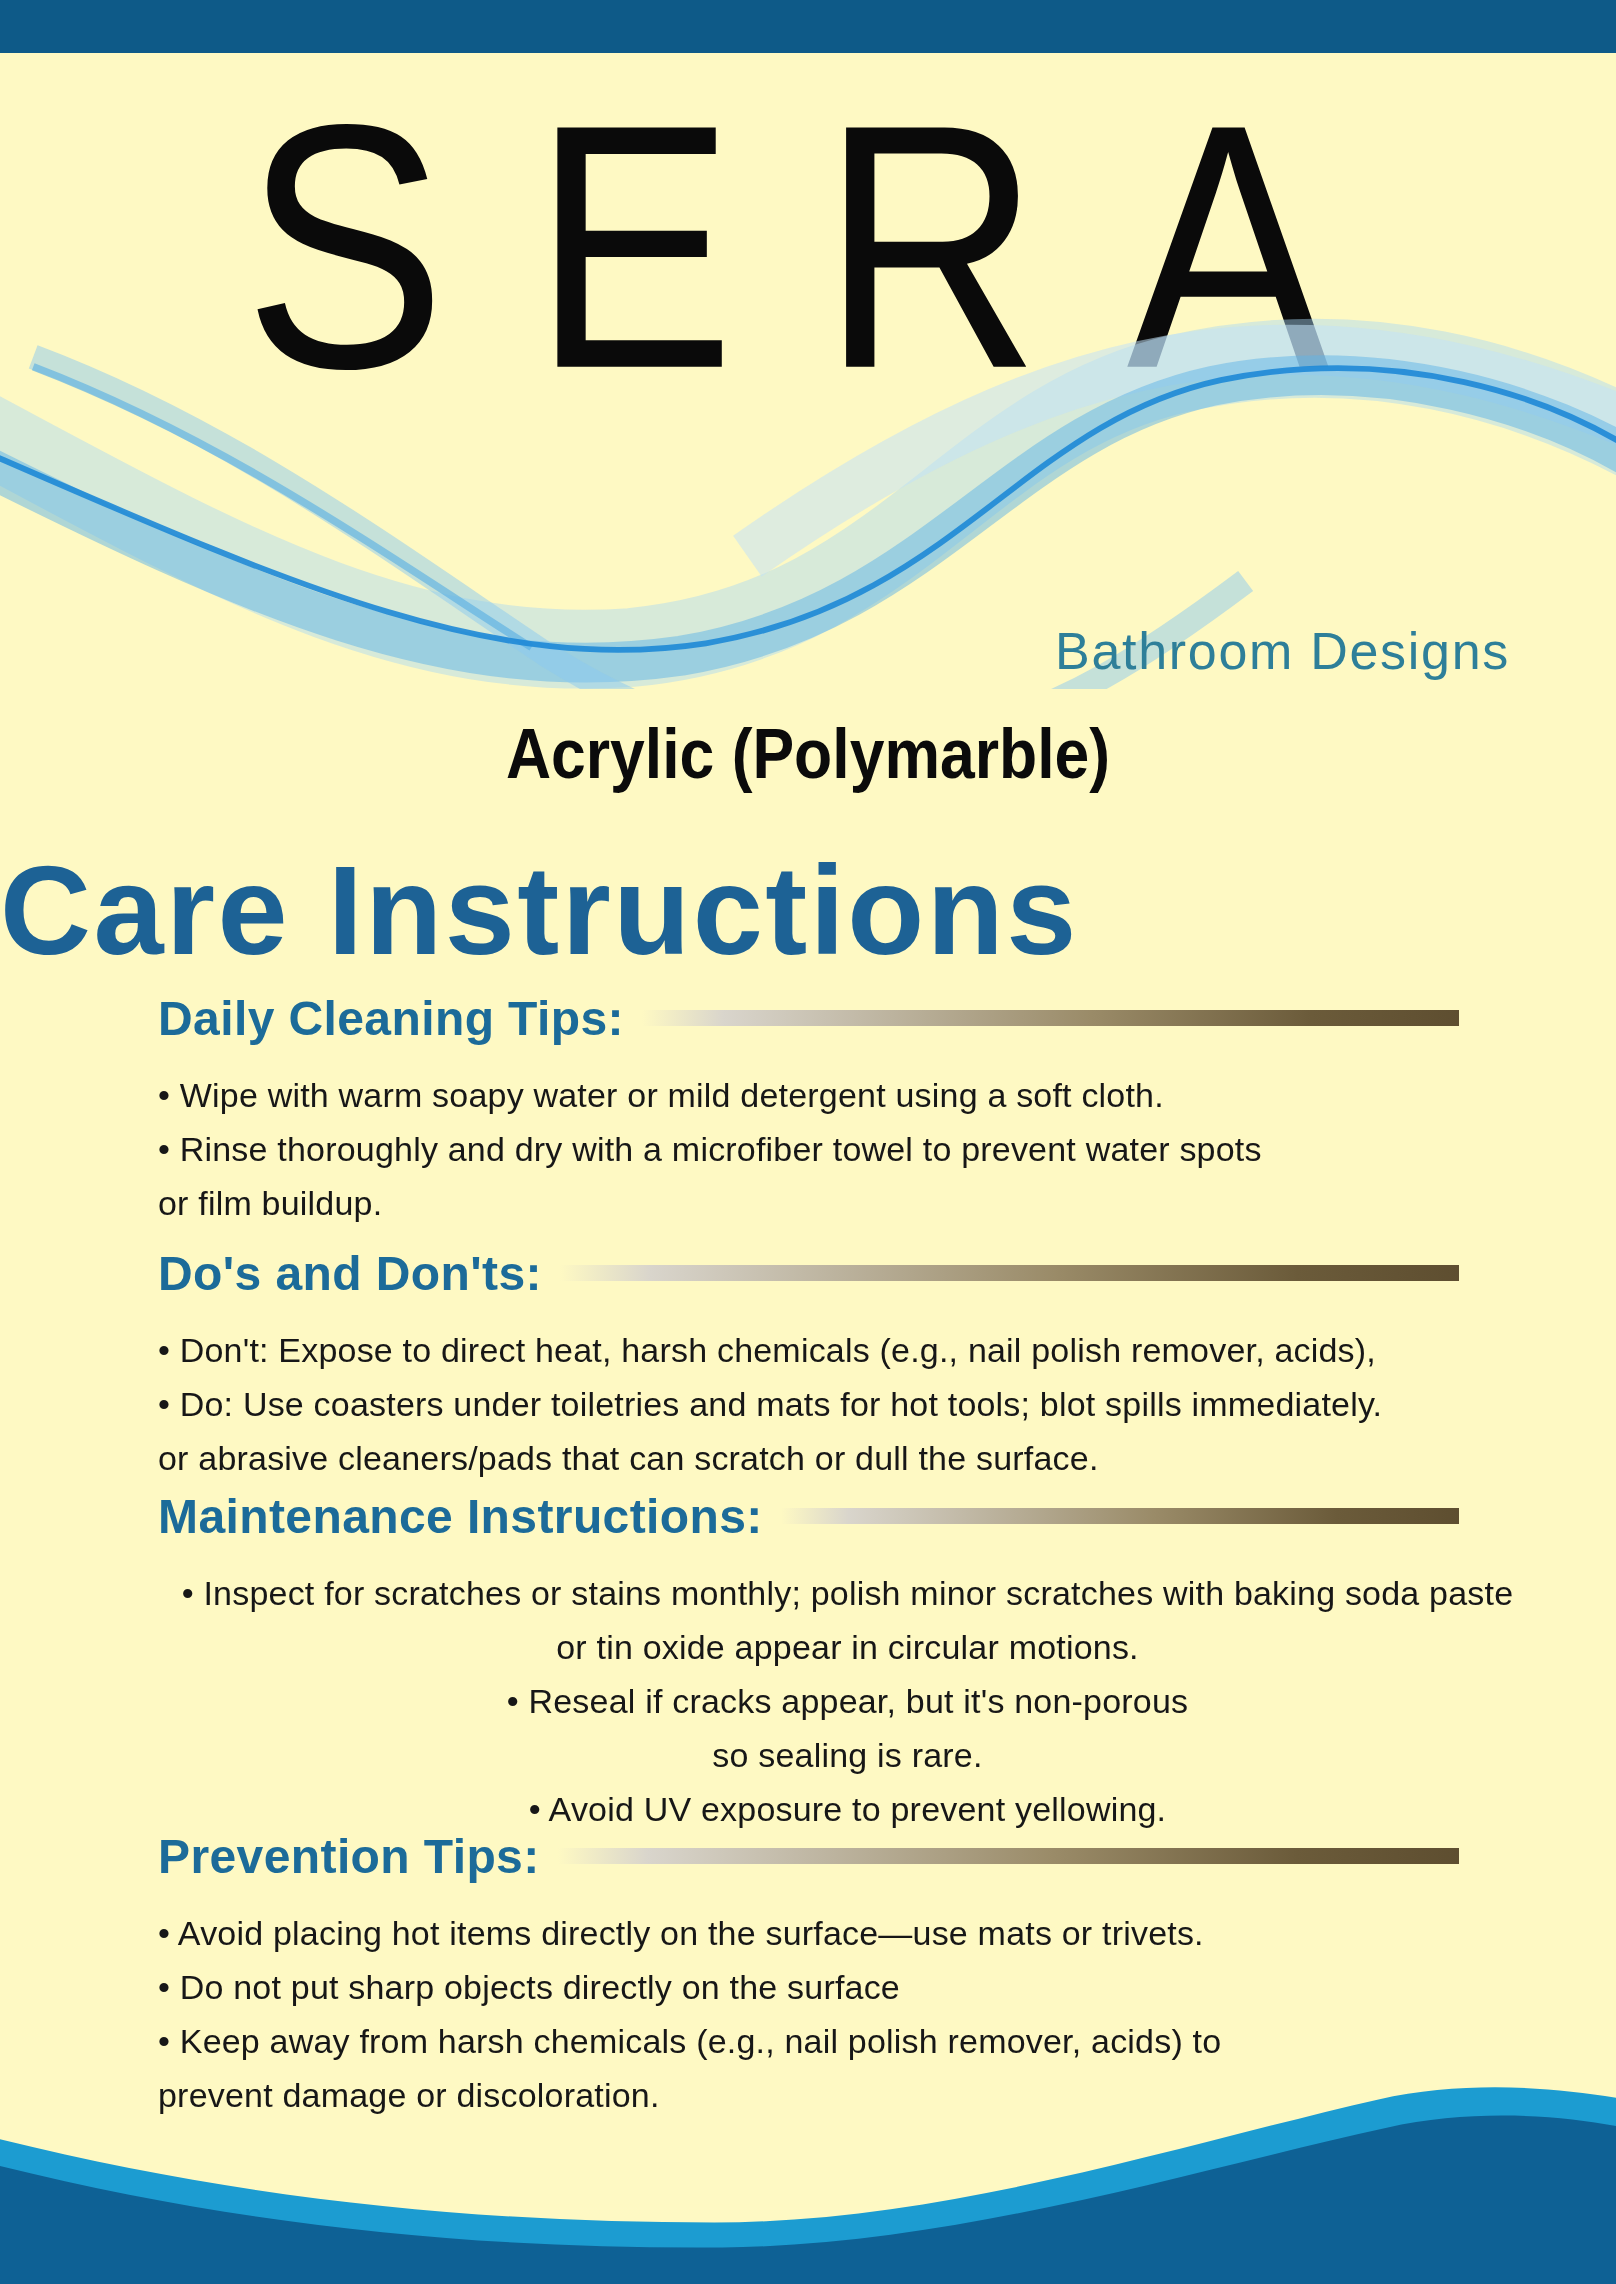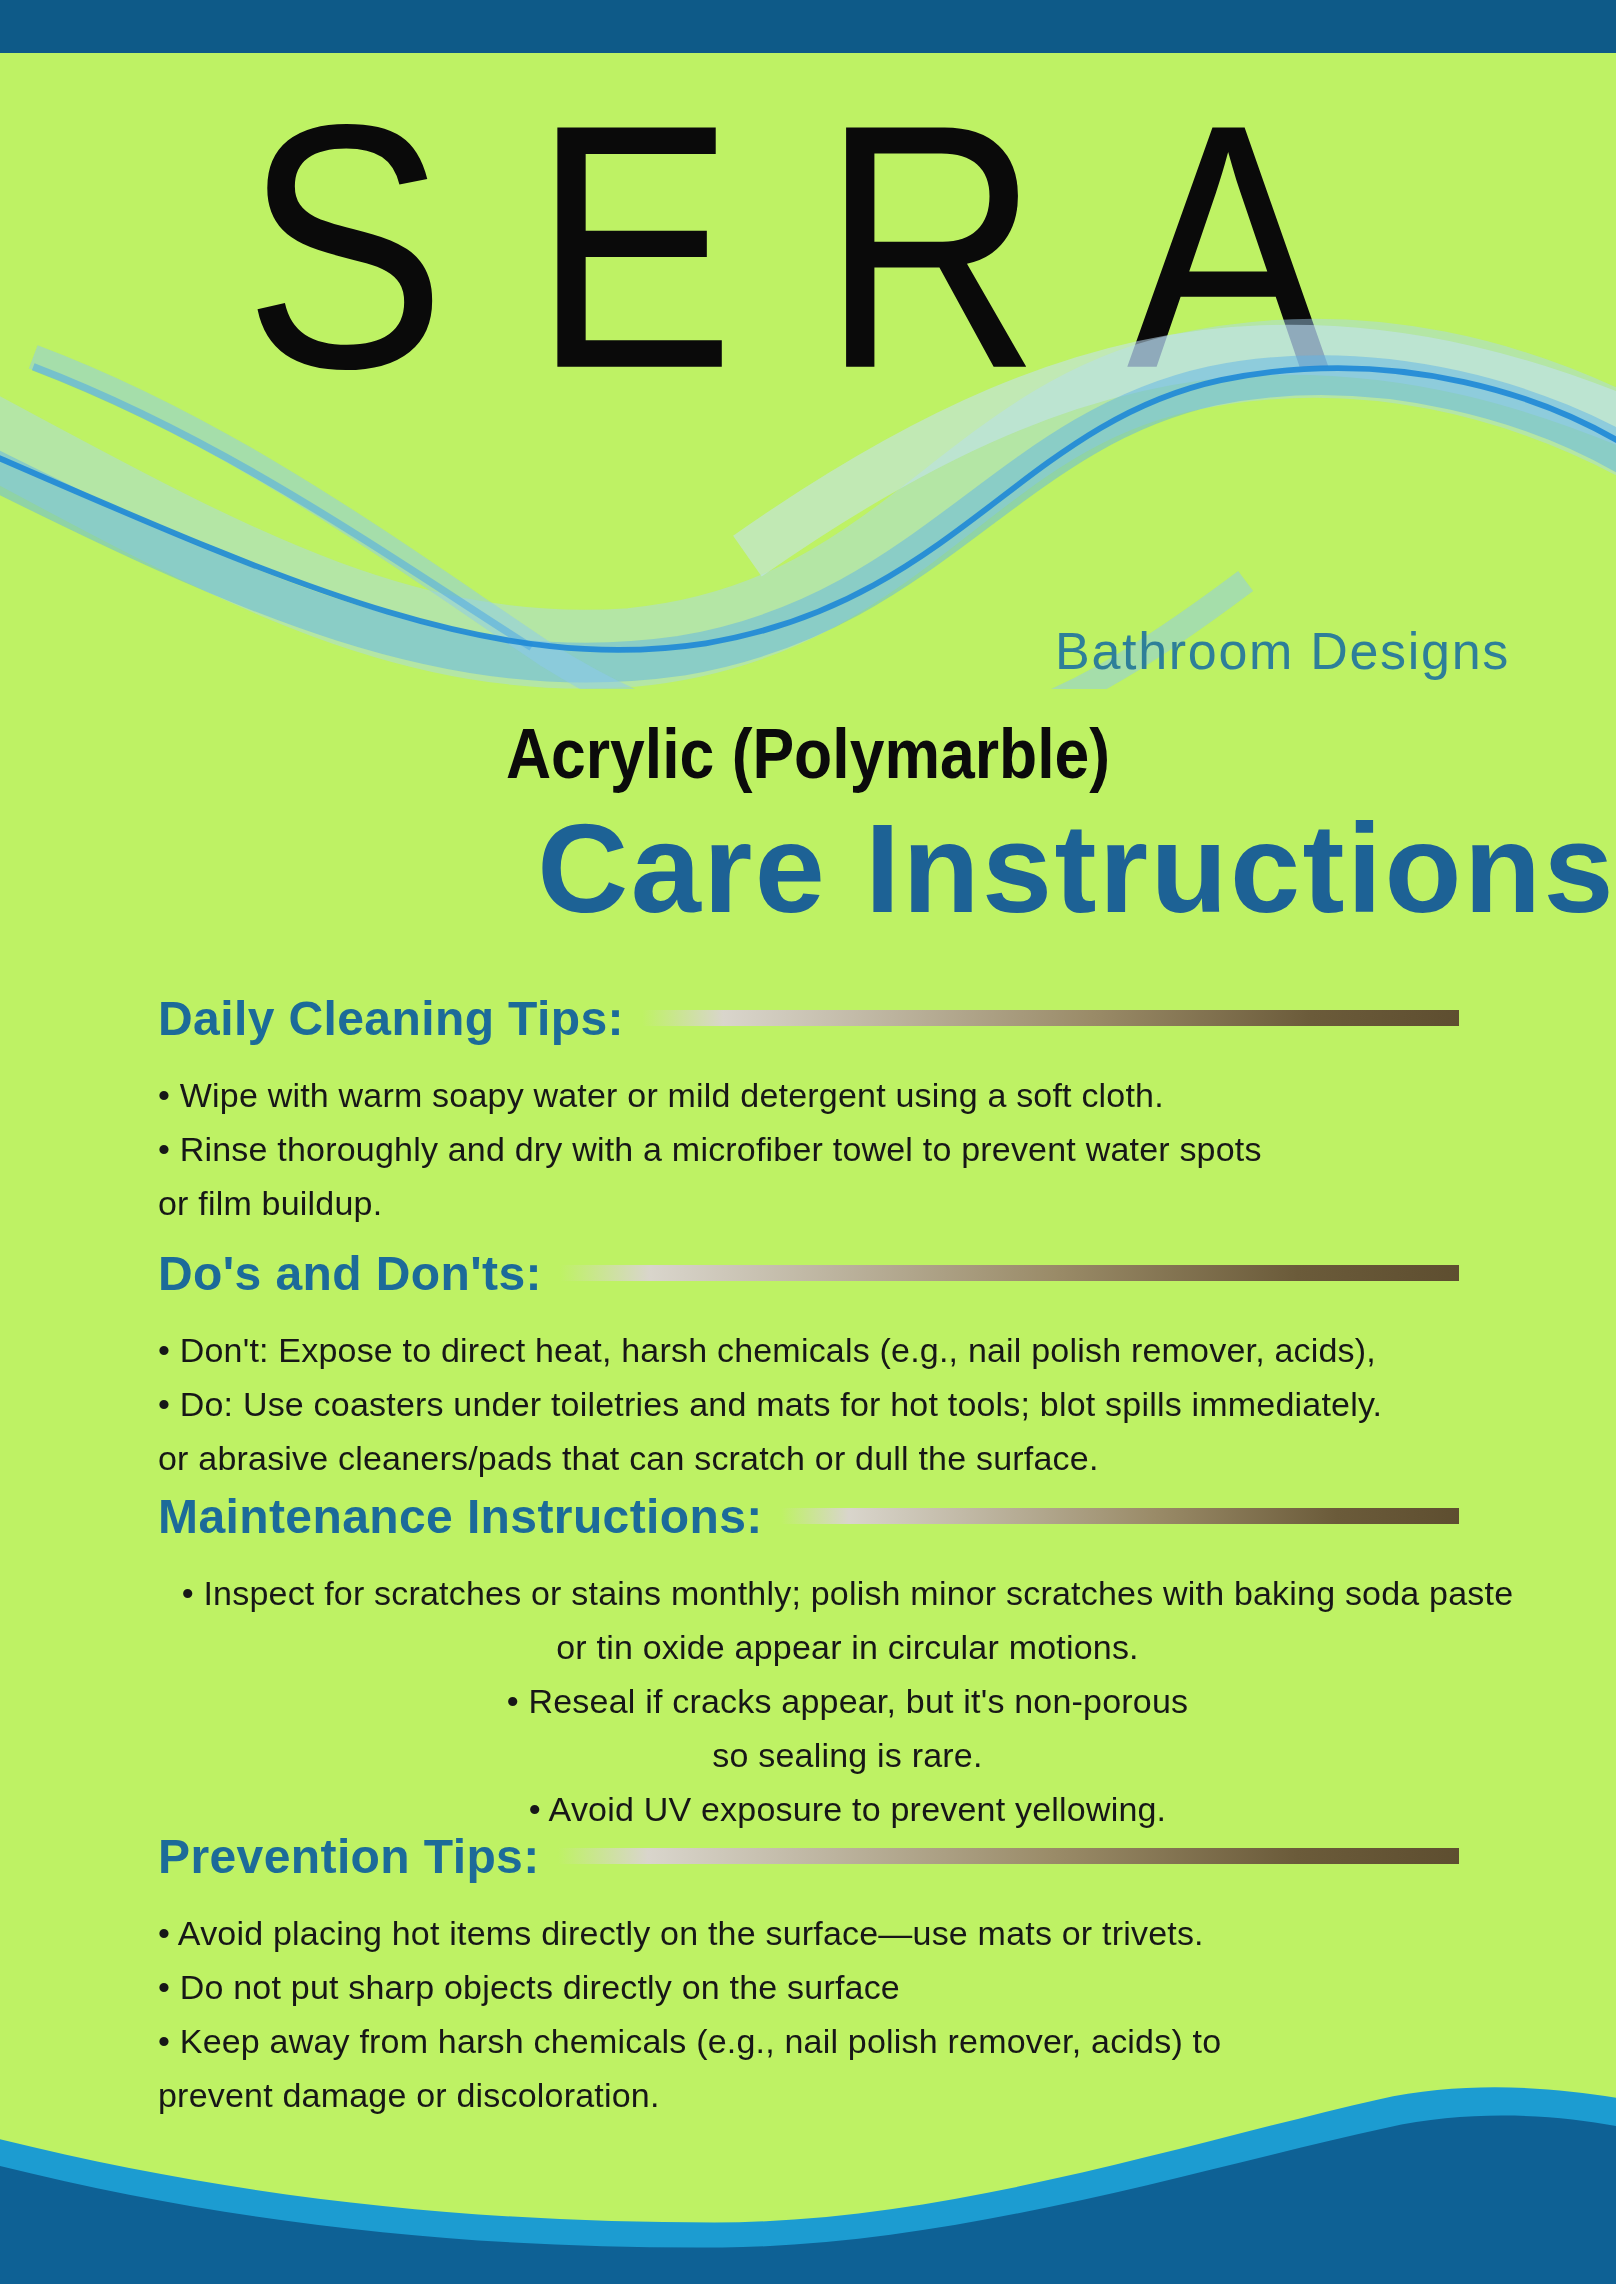--- a/index.html
+++ b/index.html
@@ -1,19 +1,19 @@
 <!DOCTYPE html>
 <html style="--c-top-bar: #0E5A88; --c-brand-ink: #0A0A0A; --c-tagline: #2E7F99; --c-subtitle-ink: #0B0B0B; --c-title: #1D6295; --c-heading: #1C6B99; --c-body-ink: #171717; --c-rule-light: #D9D5CC; --c-rule-mid: #9A8B68; --c-rule-dark: #6B5B3A; --c-wave-rim: #1C9CD1; --c-wave-fill: #0E6195; --c-art-light: #A9D8F3; --c-art-mid: #5FB3E8; --c-art-bright: #1E88D6;font-size:13.3px"><head>
 <meta charset="utf-8">
 <style>
   html,body{margin:0;padding:0;background:#ffffff;}
   .page{
     position:relative;
     width:1616px;height:2284px;
-    background:#bef264;
+    background:#fef9c3;
     overflow:hidden;
     font-family:"Liberation Sans","DejaVu Sans",sans-serif;
     text-decoration:underline;
   }
   .top-bar{
     position:absolute;left:0;top:0;width:1616px;height:53px;
     background:var(--c-top-bar,#0E5A88);
   }
   
   .brand{
@@ -43,22 +43,22 @@
   .subtitle{
     position:absolute;top:711px;left:0;width:1616px;
     text-align:center;
     font-size:71px;line-height:86px;font-weight:800;
     color:var(--c-subtitle-ink,#0b0b0b);
     transform:scaleX(0.88);
     transform-origin:center;
     white-space:nowrap;
   }
   .title{
-    position:absolute;top:799px;left:0;width:1616px;
-    text-align:right;
+    position:absolute;top:841px;left:0;width:1616px;
+    text-align:left;
     font-size:126px;line-height:140px;font-weight:800;
     letter-spacing:2.5px;
     color:var(--c-title,#1D6295);
     white-space:nowrap;
   }
   
   .section{position:absolute;left:158px;width:1379px;}
   .s0{top:980px;}
   .s1{top:1235px;}
   .s2{top:1478px;text-align:center;}

